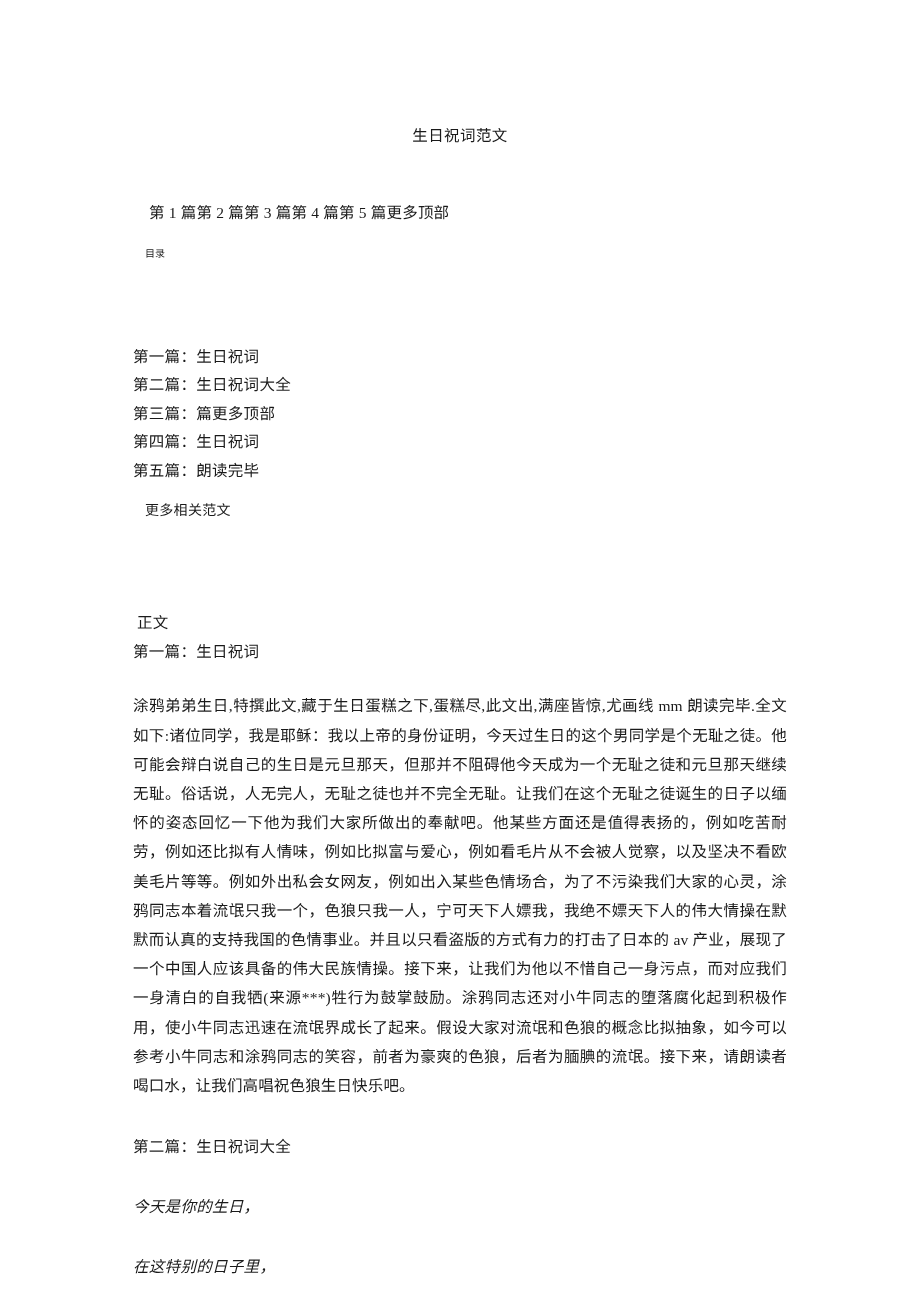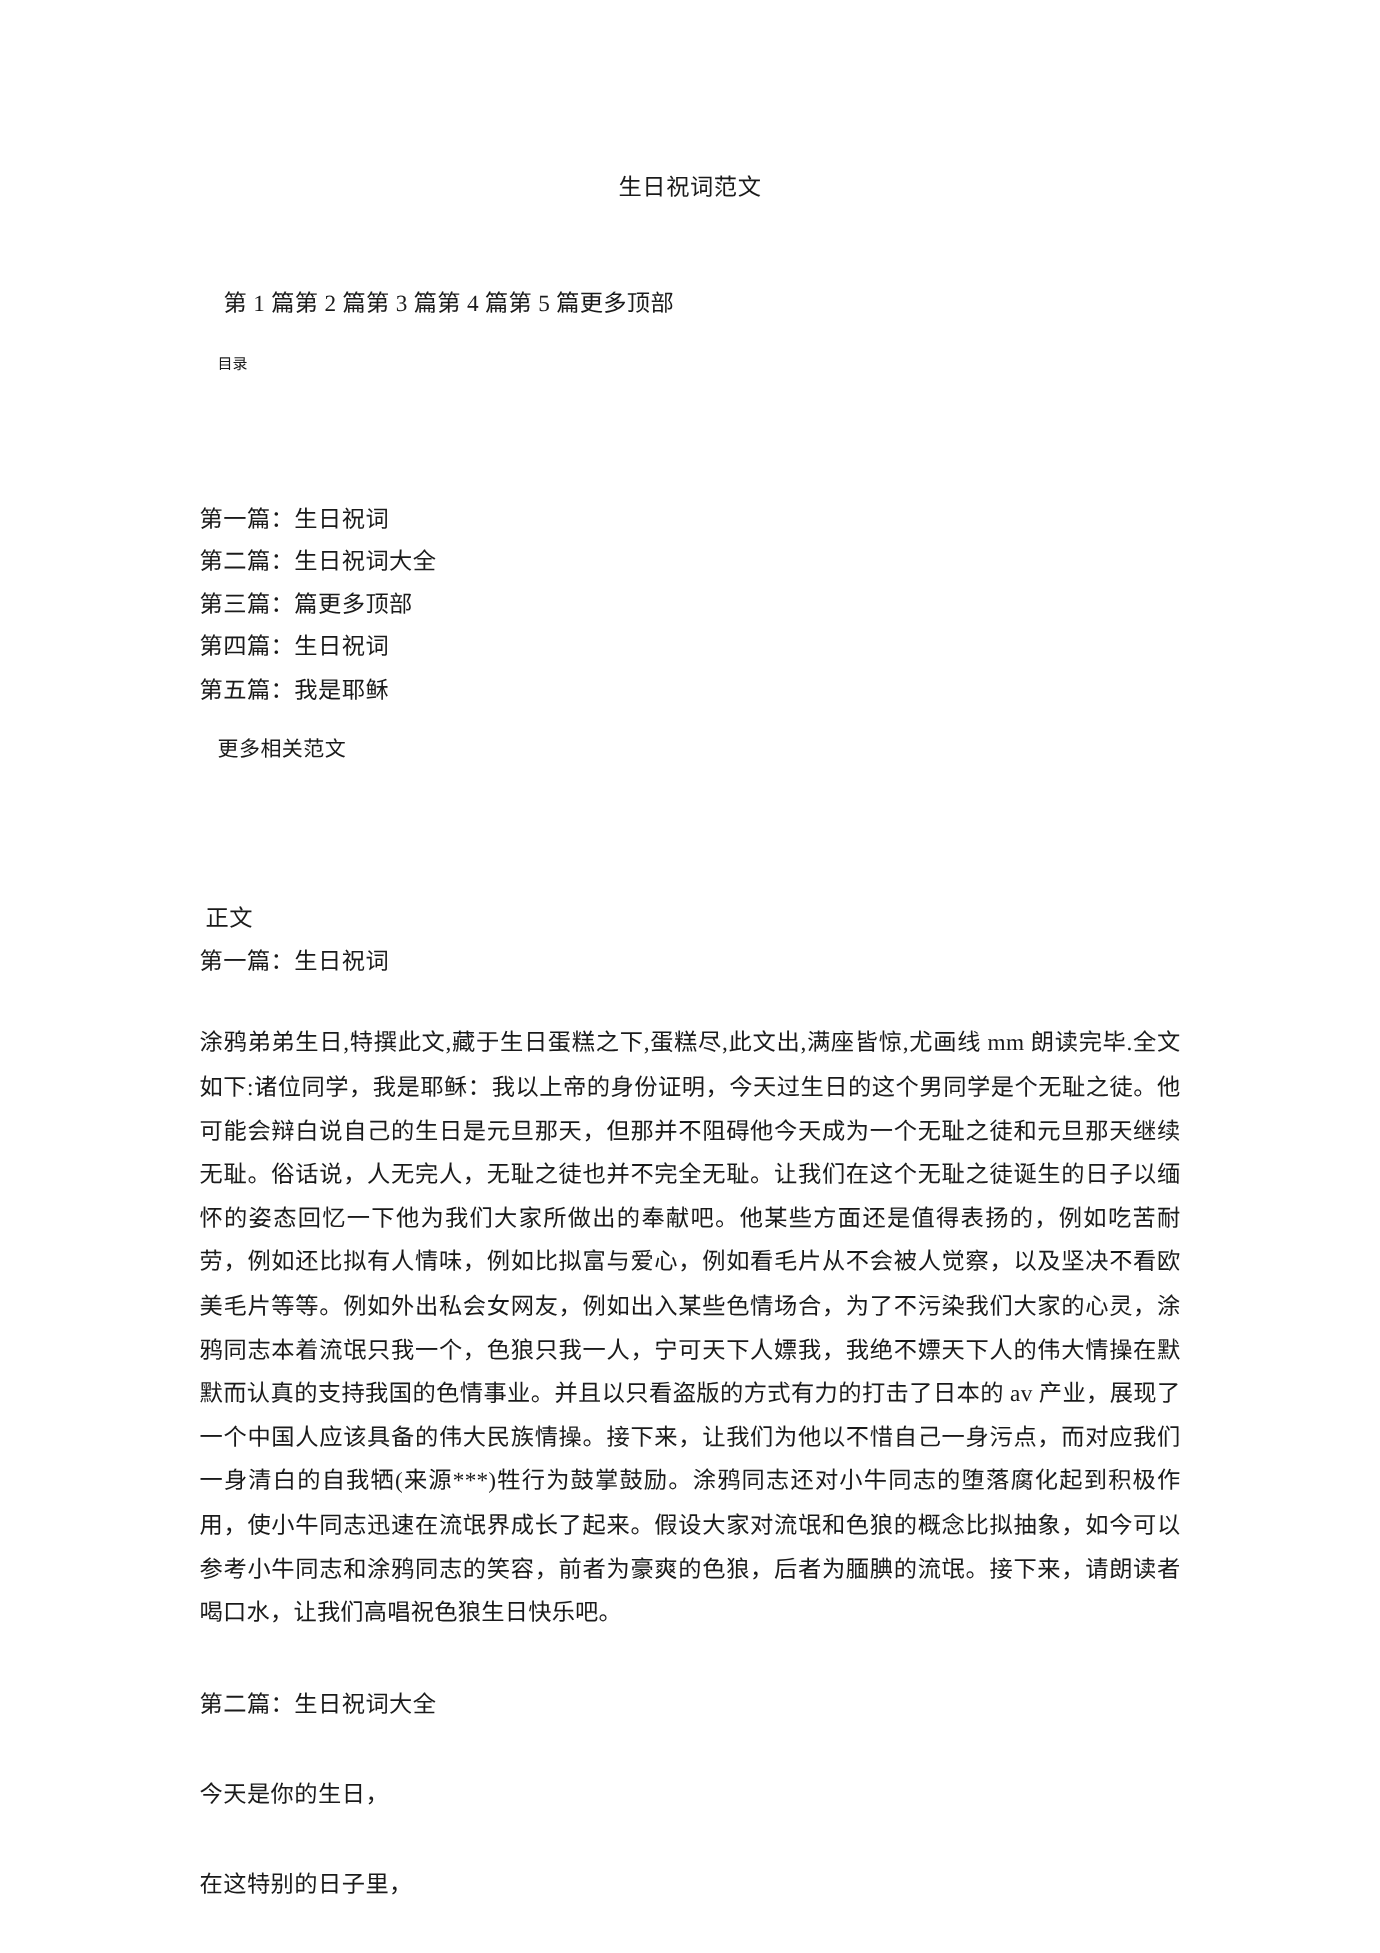--- a/index.html
+++ b/index.html
@@ -22,21 +22,21 @@
     width: 920px;
     height: 1302px;
     box-sizing: border-box;
     padding: 0;
   }
 
   
   .content {
     position: absolute;
     left: 133px;
-    top: 4px;
+    top: 14px;
     width: 654px;
   }
 
   .doc-title {
     text-align: center;
     font-size: 15.5px;
     line-height: 22px;
     margin: 0;
     padding-top: 111px;
     font-weight: normal;
@@ -112,40 +112,41 @@
     letter-spacing: 0.3px;
     font-weight: normal;
   }
 
   .verse-line {
     font-size: 15.5px;
     line-height: 26px;
     margin: 0;
     padding-top: 34px;
     letter-spacing: 0.3px;
+    font-style: italic;
   }
 </style>
 </head>
 <body>
 
 <div class="page">
   <div class="content">
 
     <h1 class="doc-title">生日祝词范文</h1>
 
     <p class="nav-line">第 1 篇第 2 篇第 3 篇第 4 篇第 5 篇更多顶部</p>
 
     <p class="toc-label">目录</p>
 
     <ul class="toc-list">
       <li>第一篇：生日祝词</li>
       <li>第二篇：生日祝词大全</li>
       <li>第三篇：篇更多顶部</li>
       <li>第四篇：生日祝词</li>
-      <li>第五篇：我是耶稣</li>
+      <li>第五篇：朗读完毕</li>
     </ul>
 
     <p class="more-link">更多相关范文</p>
 
     <p class="section-label">正文</p>
 
     <h2 class="section-heading">第一篇：生日祝词</h2>
 
     <p class="body-para">涂鸦弟弟生日,特撰此文,藏于生日蛋糕之下,蛋糕尽,此文出,满座皆惊,尤画线 mm 朗读完毕.全文如下:诸位同学，我是耶稣：我以上帝的身份证明，今天过生日的这个男同学是个无耻之徒。他可能会辩白说自己的生日是元旦那天，但那并不阻碍他今天成为一个无耻之徒和元旦那天继续无耻。俗话说，人无完人，无耻之徒也并不完全无耻。让我们在这个无耻之徒诞生的日子以缅怀的姿态回忆一下他为我们大家所做出的奉献吧。他某些方面还是值得表扬的，例如吃苦耐劳，例如还比拟有人情味，例如比拟富与爱心，例如看毛片从不会被人觉察，以及坚决不看欧美毛片等等。例如外出私会女网友，例如出入某些色情场合，为了不污染我们大家的心灵，涂鸦同志本着流氓只我一个，色狼只我一人，宁可天下人嫖我，我绝不嫖天下人的伟大情操在默默而认真的支持我国的色情事业。并且以只看盗版的方式有力的打击了日本的 av 产业，展现了一个中国人应该具备的伟大民族情操。接下来，让我们为他以不惜自己一身污点，而对应我们一身清白的自我牺(来源***)牲行为鼓掌鼓励。涂鸦同志还对小牛同志的堕落腐化起到积极作用，使小牛同志迅速在流氓界成长了起来。假设大家对流氓和色狼的概念比拟抽象，如今可以参考小牛同志和涂鸦同志的笑容，前者为豪爽的色狼，后者为腼腆的流氓。接下来，请朗读者喝口水，让我们高唱祝色狼生日快乐吧。</p>
 

